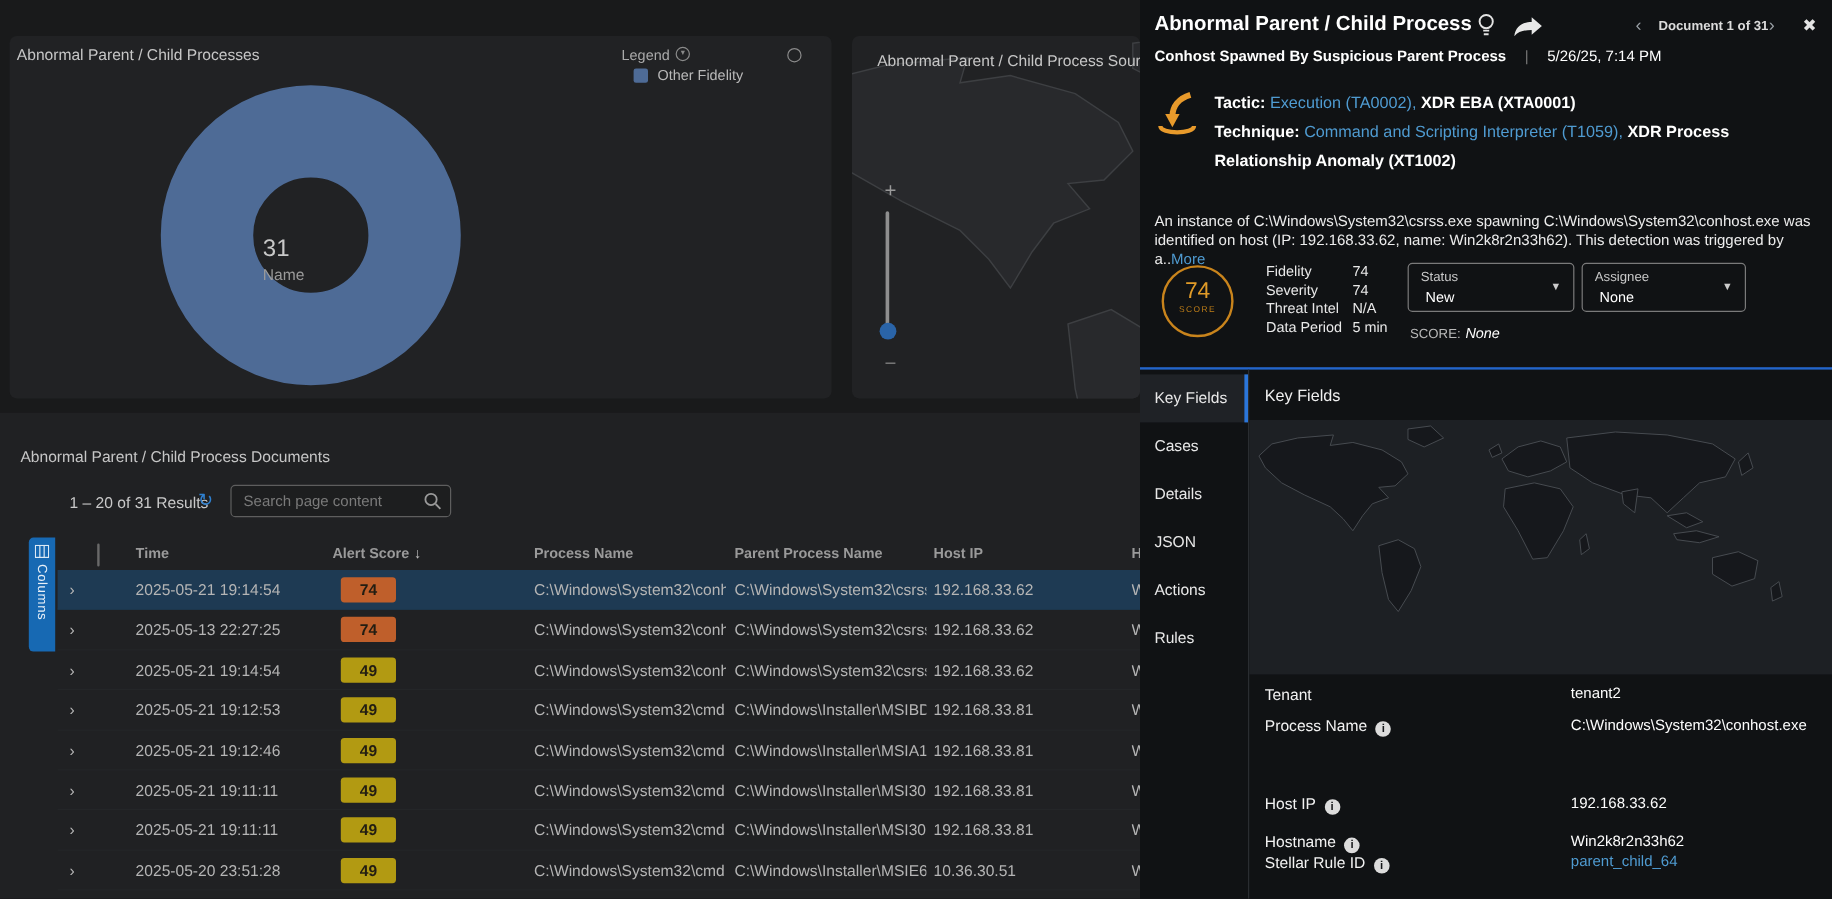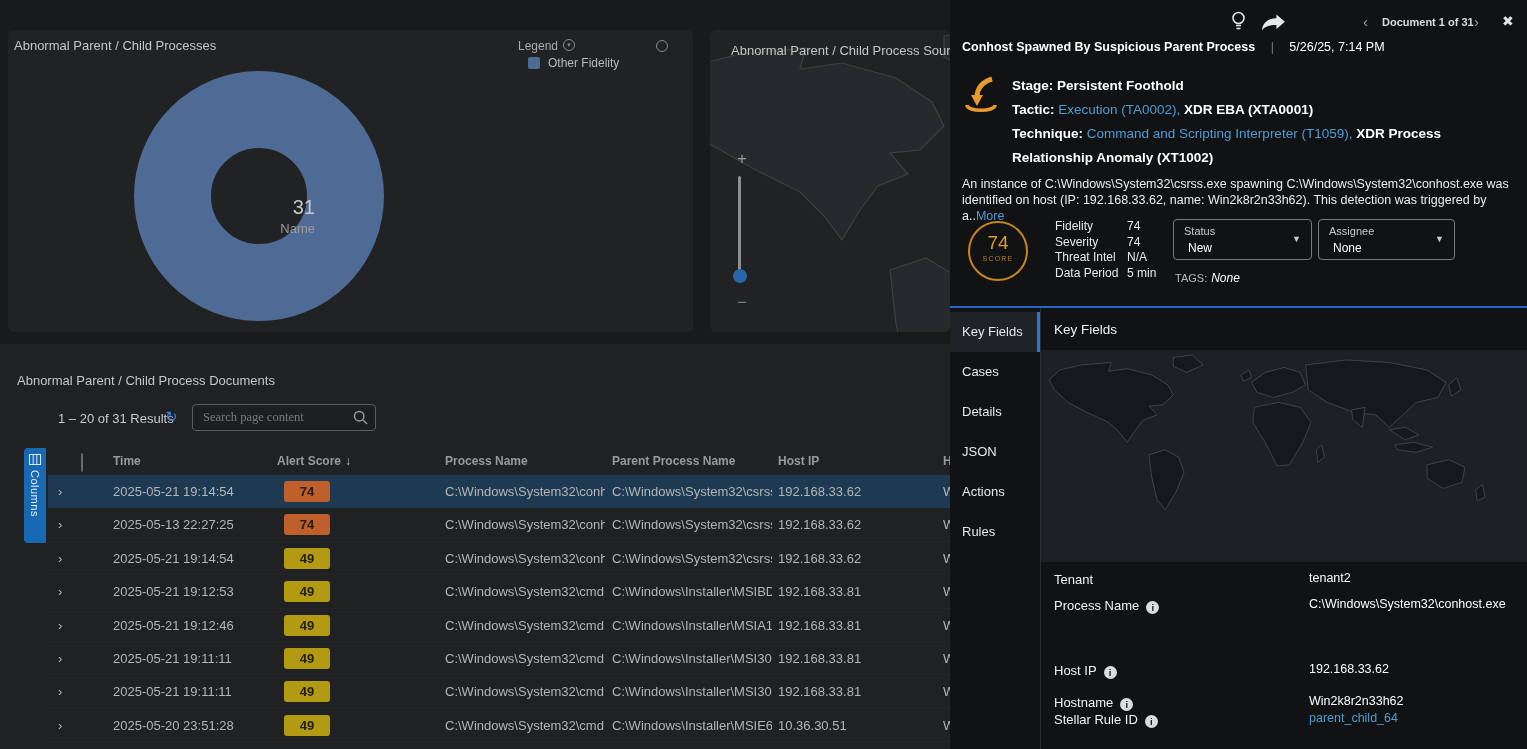--- a/index.html
+++ b/index.html
@@ -11,35 +11,35 @@
   #map-panel{left:710px;top:30px;width:240px;height:302px}
   .panel-title{position:absolute;font-size:13px;color:#c6c6c6;white-space:nowrap}
   
   #legend-head{position:absolute;left:510px;top:9px;font-size:12px;color:#aaa;display:flex;gap:5px}
   .legend-toggle{width:12px;height:12px;border:1px solid #8a8a8a;border-radius:50%;font-size:7px;line-height:10px;text-align:center;color:#8a8a8a}
   #legend-items{position:absolute;left:520px;top:26px}
   .legend-item{display:flex;align-items:center;gap:8px;font-size:12px;color:#b9b9b9}
   .legend-swatch{width:12px;height:12px;border-radius:2px}
   .spinner-circle{position:absolute;left:648px;top:10px;width:12px;height:12px;border:1.5px solid #8a8a8a;border-radius:50%}
   
-  #donut-center{position:absolute;left:211px;top:166px;width:96px;text-align:right}
+  #donut-center{position:absolute;left:211px;top:166px;width:96px;text-align:left}
   #donut-total-value{font-size:20px;color:#c8c8c8}
   #donut-total-label{font-size:13px;color:#9a9a9a;margin-top:2px}
   
   .zoom-plus{position:absolute;left:27px;top:119px;font-size:17px;color:#9a9a9a}
   .zoom-track{position:absolute;left:28px;top:146px;width:3px;height:100px;background:#8f8f8f;border-radius:2px}
   .zoom-knob{position:absolute;left:23px;top:239px;width:14px;height:14px;border-radius:50%;background:#2a64a8}
   .zoom-minus{position:absolute;left:27px;top:263px;font-size:17px;color:#7a7a7a}
   
   #docs-section{position:absolute;left:0;top:344px;width:950px;height:405px;background:#202123}
   #docs-title{position:absolute;left:17px;top:373px;font-size:13px;color:#c6c6c6}
   #docs-results{position:absolute;left:58px;top:411px;font-size:13px;color:#c9c9c9}
   #refresh-icon{position:absolute;left:165px;top:408px;font-size:15px;color:#2f80d0;cursor:pointer}
   #search-box{position:absolute;left:192px;top:404px;width:184px;height:27px}
-  #search-box input{width:100%;height:100%;background:#1d1e1f;border:1px solid #5e5e5e;border-radius:4px;color:#ccc;font-size:12.5px;padding:0 28px 0 10px;font-family:Liberation Serif, serif}
+  #search-box input{width:100%;height:100%;background:#1d1e1f;border:1px solid #5e5e5e;border-radius:4px;color:#ccc;font-size:12.5px;padding:0 28px 0 10px;font-family:Liberation Sans, sans-serif}
   #search-box input::placeholder{color:#7a7a7a}
   #search-icon{position:absolute;right:8px;top:6px}
   #columns-btn{position:absolute;left:24px;top:448px;width:22px;height:95px;background:#1769b3;border-radius:4px 0 0 4px;display:flex;flex-direction:column;align-items:center;padding-top:6px;cursor:pointer}
   #columns-label{writing-mode:vertical-rl;font-size:11px;color:#e8f0f8;margin-top:5px;letter-spacing:.5px}
   
   #table{position:absolute;left:48px;top:447px;width:902px}
   #table-header{position:relative;height:28px}
   .th{position:absolute;top:0;height:28px;line-height:28px;font-size:12px;font-weight:bold;color:#9a9a9a;white-space:nowrap;overflow:hidden}
   .th-time{left:65px}.th-score{left:229px}.th-proc{left:397px}.th-parent{left:564px}.th-ip{left:730px}.th-host{left:895px;width:8px}
   .sort-arrow{color:#c0c0c0;font-weight:normal;margin-left:4px}
@@ -267,20 +267,21 @@
         <span class="badge" style="background: rgb(178, 154, 18);">49</span>
         <span class="c-proc">C:\Windows\System32\cmd.e</span>
         <span class="c-parent">C:\Windows\Installer\MSIE6D</span>
         <span class="c-ip">10.36.30.51</span>
         <span class="c-host">W</span>
       </div>
     </div>
 </div>
 
 <div id="detail">
+  <div id="detail-title">Abnormal Parent / Child Process</div>
   <svg id="bulb-icon" width="17" height="21" viewBox="0 0 17 21">
     <circle cx="8.5" cy="7" r="5.5" fill="none" stroke="#e3e3e3" stroke-width="1.6"></circle>
     <line x1="6" y1="14.5" x2="11" y2="14.5" stroke="#e3e3e3" stroke-width="1.6"></line>
     <line x1="6.5" y1="17.5" x2="10.5" y2="17.5" stroke="#e3e3e3" stroke-width="1.6"></line>
   </svg>
   <svg id="share-icon" width="28" height="17" viewBox="0 0 32 20">
     <path d="M3,19 C4,9 12,5 20,5 L20,0.5 L30,9 L20,17.5 L20,13 C13,13 7,14 3,19 Z" fill="#e8e8e8"></path>
   </svg>
   <div class="nav-chev" style="left:413px">‹</div>
   <div id="doc-nav-text">Document 1 of 31</div>
@@ -292,21 +293,20 @@
     <span class="sub-div">|</span>
     <span>5/26/25, 7:14 PM</span>
   </div>
 
   <svg id="stage-icon" width="36" height="40" viewBox="0 0 36 40">
     <path d="M4,29 C4,36 32,36 32,29" fill="none" stroke="#e89a2b" stroke-width="3.6"></path>
     <path d="M29,3 C19,6 14,13 14,21" fill="none" stroke="#e89a2b" stroke-width="5"></path>
     <polygon points="8,19 20,19 14,30" fill="#e89a2b"></polygon>
   </svg>
   <div id="stage-block">
-    <div><b>Stage:</b> <b>Persistent Foothold</b></div>
     <div><b>Tactic:</b> <span class="link">Execution (TA0002),</span> <b>XDR EBA (XTA0001)</b></div>
     <div><b>Technique:</b> <span class="link">Command and Scripting Interpreter (T1059),</span> <b>XDR Process Relationship Anomaly (XT1002)</b></div>
   </div>
 
   <div id="alert-desc"><span>An instance of C:\Windows\System32\csrss.exe spawning C:\Windows\System32\conhost.exe was identified on host (IP: 192.168.33.62, name: Win2k8r2n33h62). This detection was triggered by a..</span><span class="link">More</span></div>
 
   <div id="score-circle">
     <div id="score-value">74</div>
     <div id="score-label">SCORE</div>
   </div>
@@ -321,21 +321,21 @@
     <span class="dd-label">Status</span>
     <span class="dd-value">New</span>
     <span class="dd-caret">▼</span>
   </div>
   <div class="dd" id="assignee-dd">
     <span class="dd-label">Assignee</span>
     <span class="dd-value">None</span>
     <span class="dd-caret">▼</span>
   </div>
   <div id="tags-row">
-    <span>TAGS:</span><span class="tag-val">None</span>
+    <span>SCORE:</span><span class="tag-val">None</span>
   </div>
 
   <div id="detail-hr"></div>
   <div id="tab-col">
       <div class="tab active">Key Fields</div>
       <div class="tab">Cases</div>
       <div class="tab">Details</div>
       <div class="tab">JSON</div>
       <div class="tab">Actions</div>
       <div class="tab">Rules</div>

